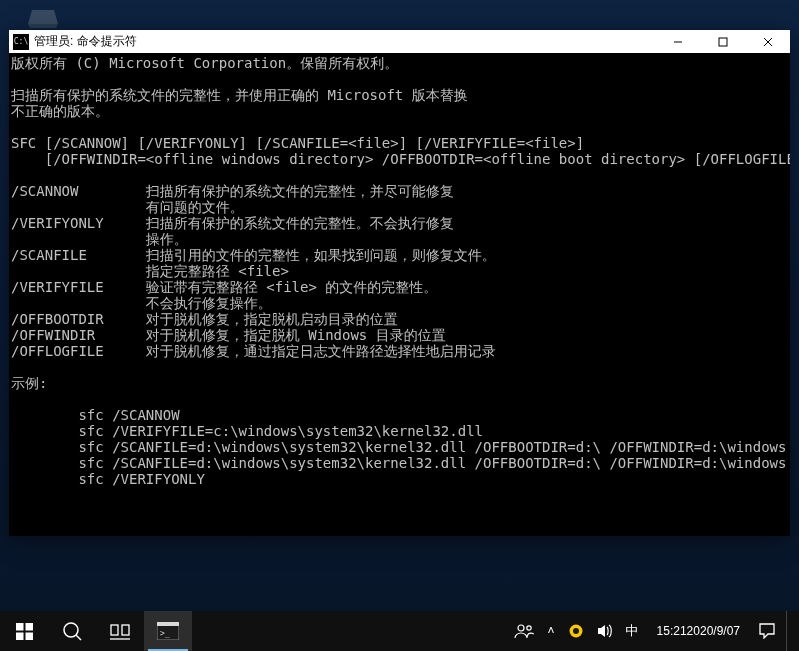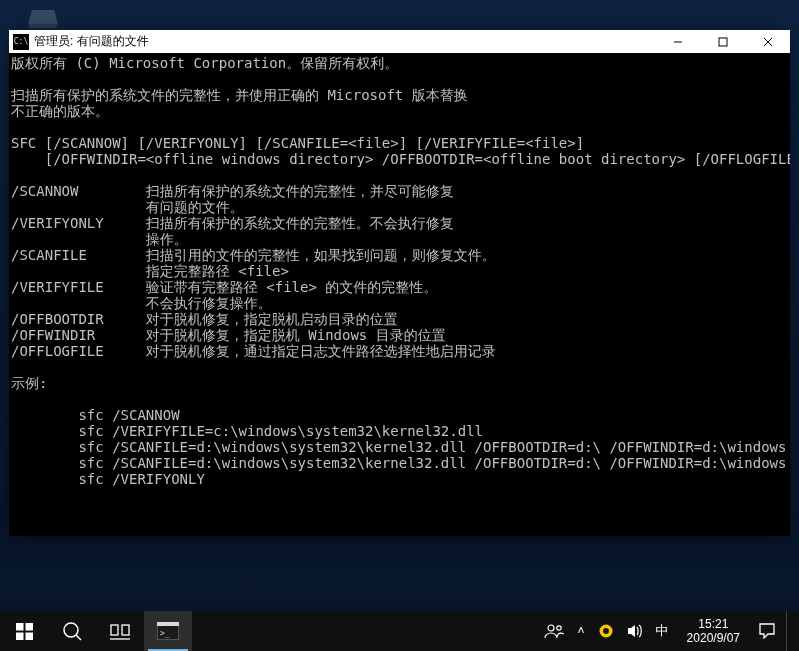--- a/index.html
+++ b/index.html
@@ -115,21 +115,21 @@
   .tb-spacer { flex:1 1 auto; }
   .tray {
     display:flex;
     align-items:center;
     gap:8px;
     padding:0 6px 0 4px;
   }
   .tray-item { display:flex; align-items:center; justify-content:center; height:100%; padding:0 3px;}
   .clock {
     display:flex;
-    flex-direction:column;
+    flex-direction:row;
     align-items:center;
     justify-content:space-between;
     line-height:14px;
     padding:0 8px;
     font-size:12px;
   }
   .show-desktop {
     width:6px;
     border-left:1px solid #444;
     height:100%;
@@ -149,21 +149,21 @@
   <div class="desktop-icon">
     <svg viewBox="0 0 42 28">
       <path d="M6 22 L36 22 L32 8 L10 8 Z" fill="#9aa6b2" opacity="0.6"></path>
       <path d="M6 22 L36 22 L34 26 L8 26 Z" fill="#6b7785" opacity="0.6"></path>
     </svg>
   </div>
 
   <div class="cmd-window">
     <div class="titlebar">
       <span class="app-icon">C:\</span>
-      <span class="title-text">管理员: 有问题的文件</span>
+      <span class="title-text">管理员: 命令提示符</span>
       <span class="title-spacer"></span>
       <div class="winbtn">
         <svg viewBox="0 0 10 10">
             <line x1="1" y1="5" x2="9" y2="5"></line>
           </svg>
       </div>
       <div class="winbtn">
         <svg viewBox="0 0 10 10">
             <rect x="1" y="1" width="8" height="8"></rect>
           </svg>

